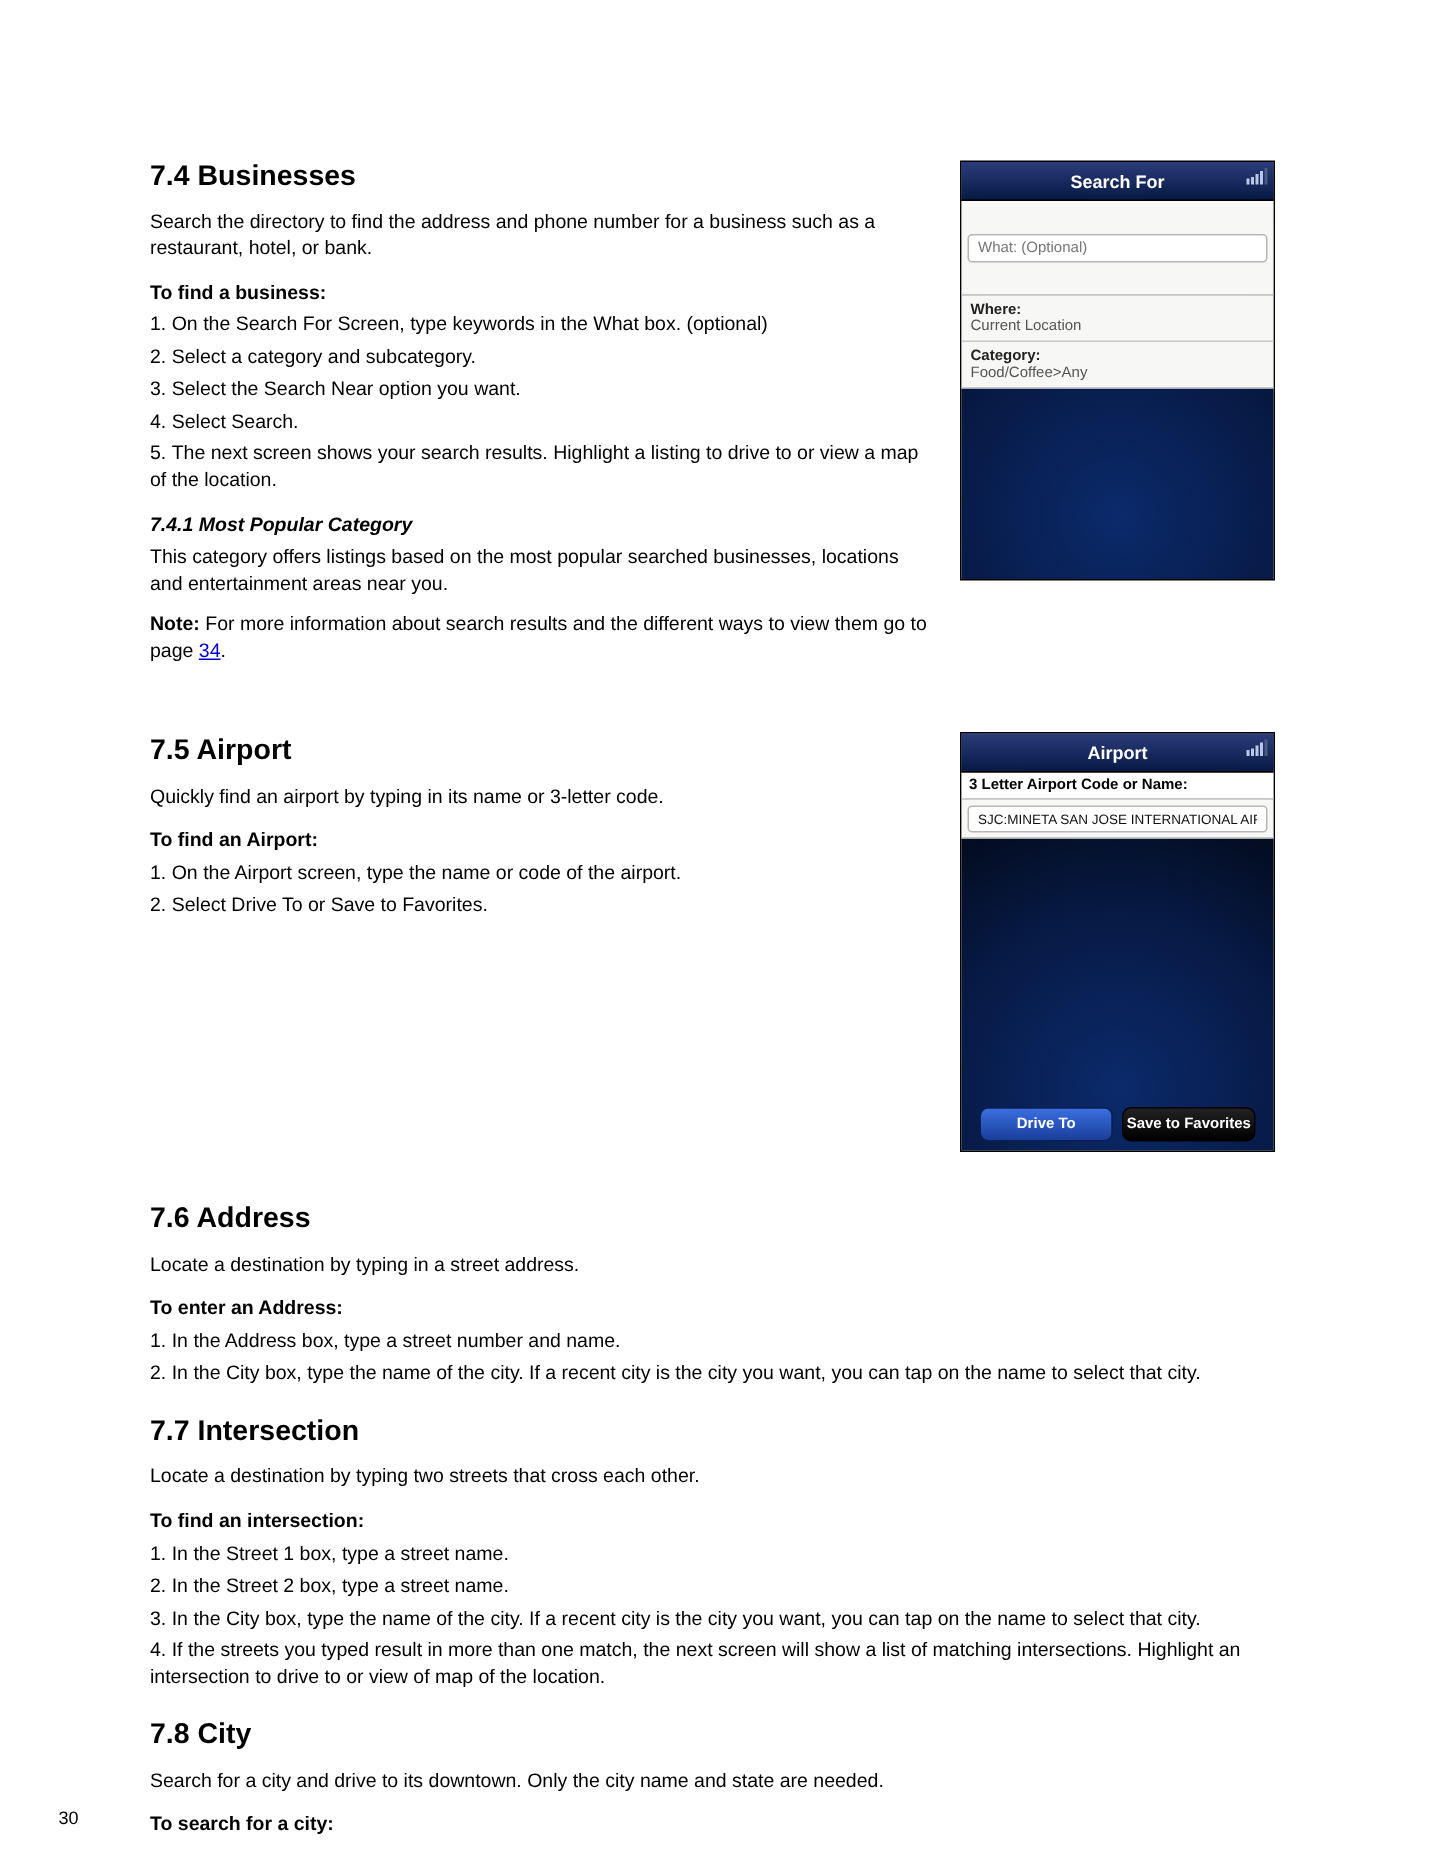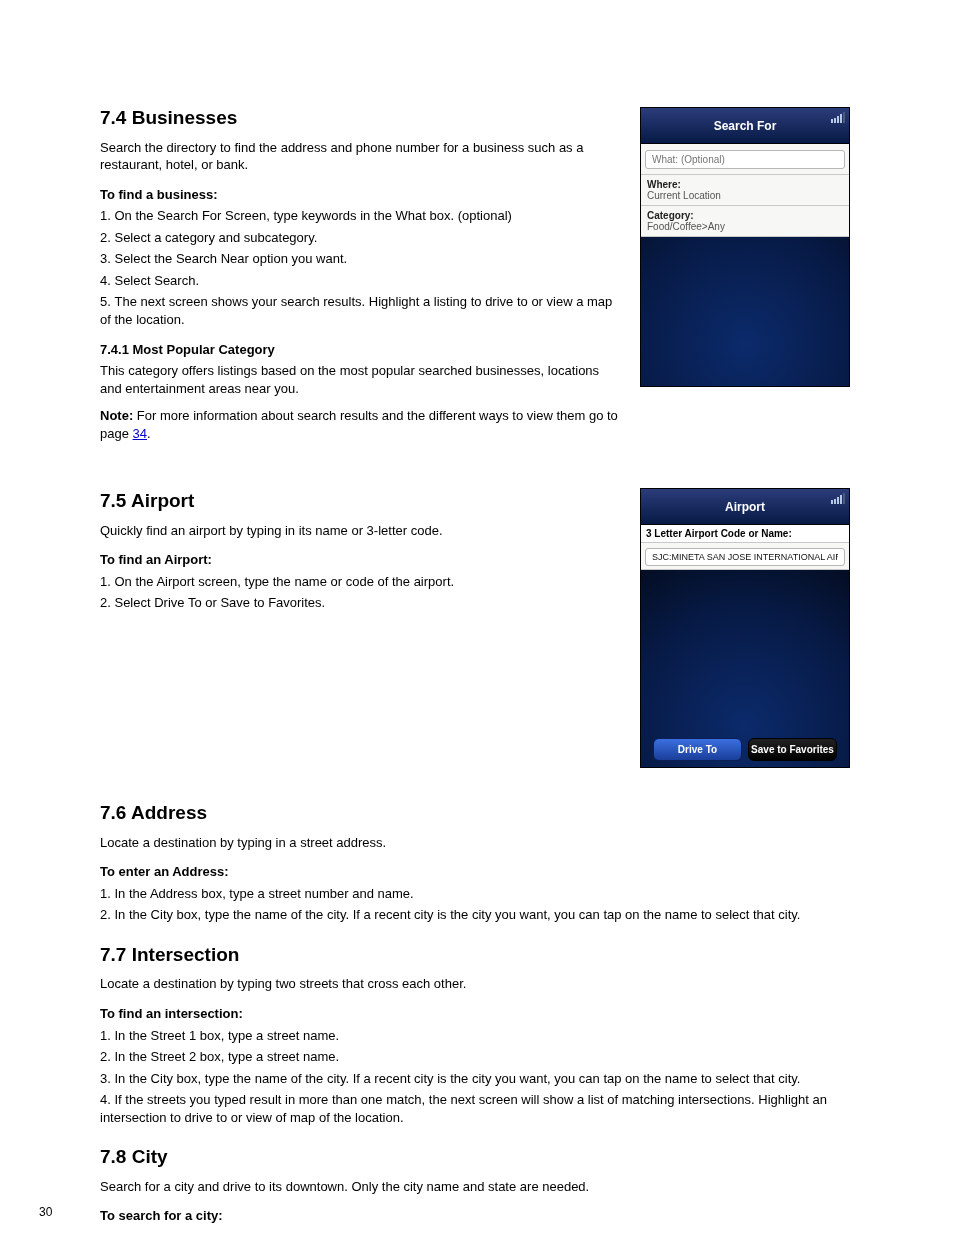--- a/index.html
+++ b/index.html
@@ -17,33 +17,33 @@
     width: 520px;
     font-size: 13px;
     line-height: 1.35;
   }
   .doc-h1 { font-size: 19px; font-weight: bold; margin-bottom: 8px; }
   .doc-h2 { font-size: 13px; font-weight: bold; margin-top: 12px; margin-bottom: 4px; }
   .doc-p  { margin-bottom: 6px; }
   .doc-li { margin-left: 0; margin-bottom: 4px; }
   .note { margin-top: 10px; }
   a.page-link { color: #0000cc; text-decoration: underline; }
-  .italic { }
+  .italic { font-style: italic; }
 
   
   .phone {
     position: absolute;
     left: 640px;
     width: 210px;
     height: 280px;
     background: radial-gradient(circle at 50% 85%, #0b2a6b 0%, #071a45 45%, #000 100%);
     border: 1px solid #000;
   }
   .phone-header {
-    height: 36px;
+    height: 26px;
     background: linear-gradient(#2b3c7a, #071a45);
     border-bottom: 1px solid #000;
     color: #fff;
     font-weight: bold;
     font-size: 12px;
     display: flex;
     align-items: center;
     justify-content: center;
     position: relative;
   }
@@ -69,21 +69,21 @@
     border-bottom: 1px solid #c8c8c8;
     padding: 4px 6px;
     font-size: 10px;
     color: #333;
   }
   .form-row .lbl { font-weight: bold; font-size: 10px; color: #222; }
   .form-row .val { font-size: 10px; color: #555; }
 
   .input-row {
     background: #f7f7f5;
-    padding: 5px 4px;
+    padding: 21px 4px;
     border-bottom: 1px solid #c8c8c8;
   }
   .text-input {
     width: 100%;
     border: 1px solid #b7b7b7;
     border-radius: 3px;
     padding: 3px 6px;
     font-size: 10px;
     color: #888;
     background: #fff;

